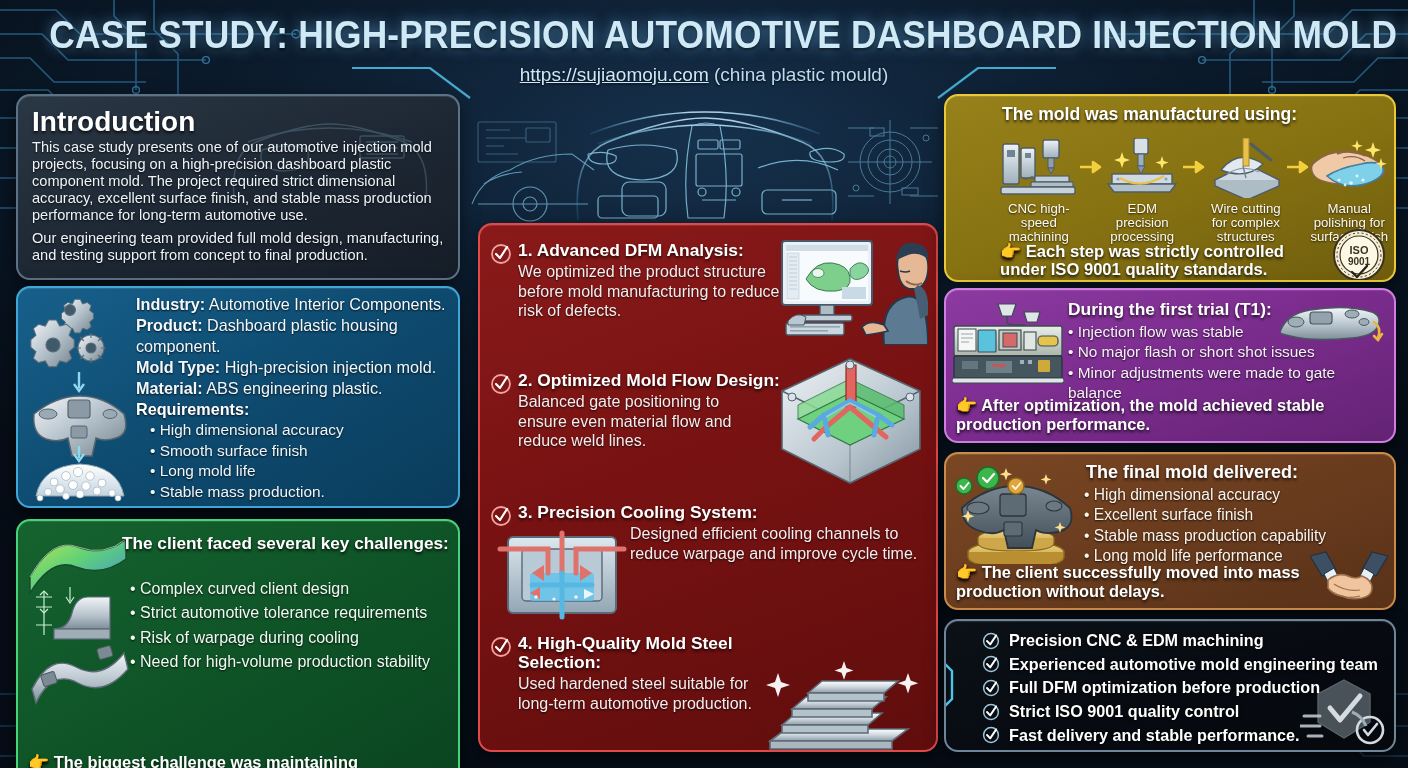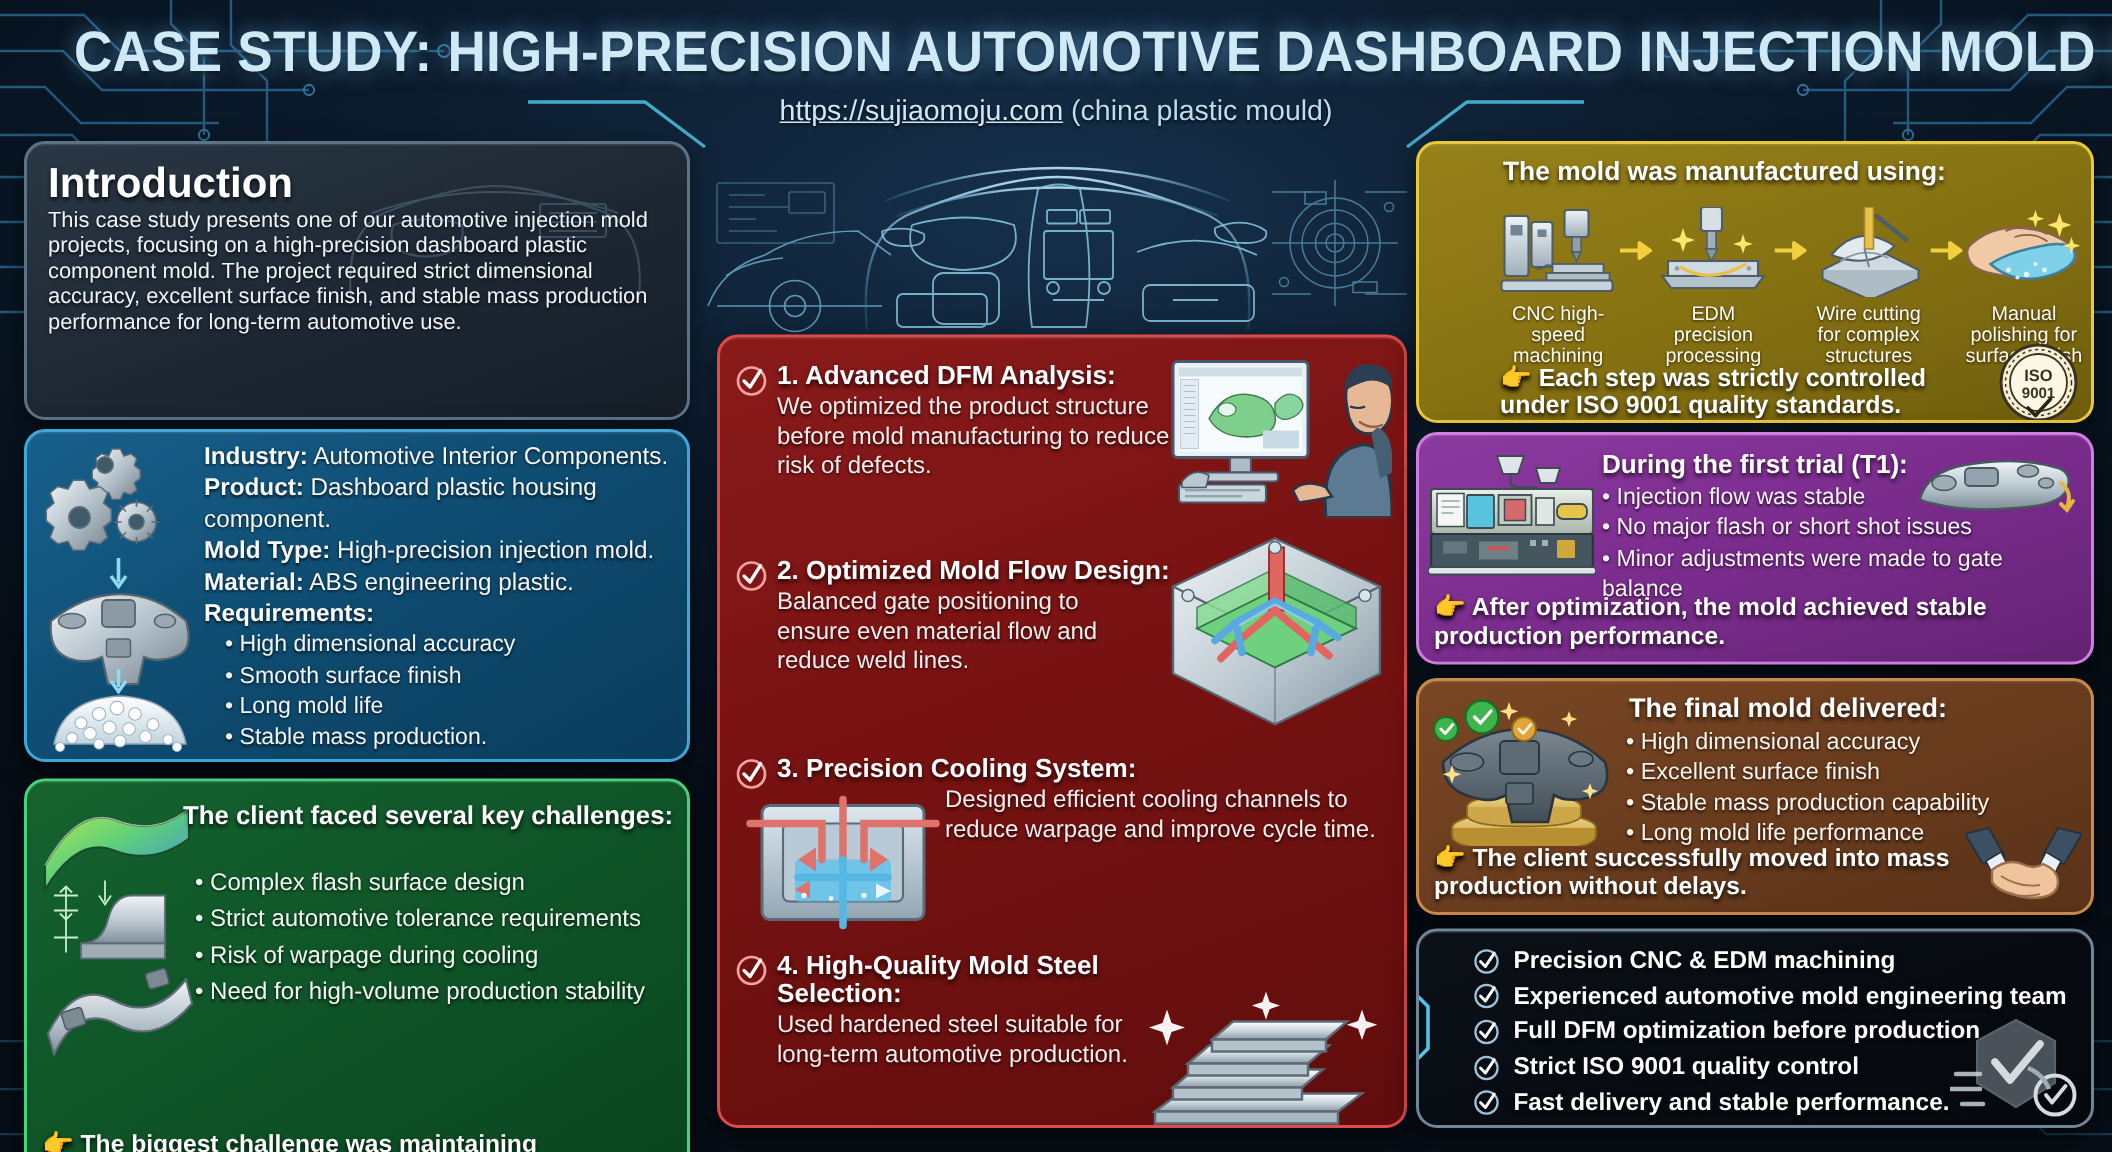--- a/index.html
+++ b/index.html
@@ -415,20 +415,21 @@
         <g fill="none" stroke="#9fd4ef" stroke-width="1.4">
           <path d="M2 90 q-4-44 22-56 q46-18 74-18 q28 0 74 18 q26 12 22 56"></path>
           <path d="M16 34 q40-14 82-14 q42 0 82 14"></path>
           <rect x="128" y="28" width="44" height="22" rx="2"></rect>
           <path d="M134 34 h32 M134 40 h32 M134 46 h32"></path>
           <path d="M30 42 q26-8 46 0 q4 20-24 21 q-28-1-22-21"></path>
         </g>
       </svg>
       <h2 class="nosel">Introduction</h2>
       <p class="nosel">This case study presents one of our automotive injection mold projects, focusing on a high-precision dashboard plastic component mold. The project required strict dimensional accuracy, excellent surface finish, and stable mass production performance for long-term automotive use.</p>
+      <p class="nosel">Our engineering team provided full mold design, manufacturing, and testing support from concept to final production.</p>
     </div>
   </div>
 
   <div class="panel" id="p-specs">
     <div class="inner">
       <svg class="icons" viewBox="0 0 102 206">
         <defs>
           <linearGradient id="steelG" x1="0" y1="0" x2="1" y2="1">
             <stop offset="0%" stop-color="#f2f6f9"></stop>
               <stop offset="55%" stop-color="#aebcc6"></stop>
@@ -553,21 +554,21 @@
 
         <g>
           <path d="M6 160 q18-36 44-22 q26 14 48-14 l4 16 q-24 28-50 14 q-26-14-42 20z" fill="url(#metG)" stroke="#5d6b76" stroke-width="1.4"></path>
           <rect x="16" y="144" width="14" height="12" rx="2" fill="#7c8a94" stroke="#4c5a64" stroke-width="1" transform="rotate(-18 23 150)"></rect>
           <rect x="72" y="118" width="14" height="11" rx="2" fill="#7c8a94" stroke="#4c5a64" stroke-width="1" transform="rotate(-16 79 124)"></rect>
         </g>
       </svg>
 
       <h3 class="nosel">The client faced several key challenges:</h3>
       <ul>
-        <li class="nosel">Complex flash surface design</li>
+        <li class="nosel">Complex curved client design</li>
         <li class="nosel">Strict automotive tolerance requirements</li>
         <li class="nosel">Risk of warpage during cooling</li>
         <li class="nosel">Need for high-volume production stability</li>
       </ul>
       <div class="note nosel">
         <span class="hand">👉</span>
         <span>The biggest challenge was maintaining consistency in mass production.</span>
       </div>
     </div>
   </div>

